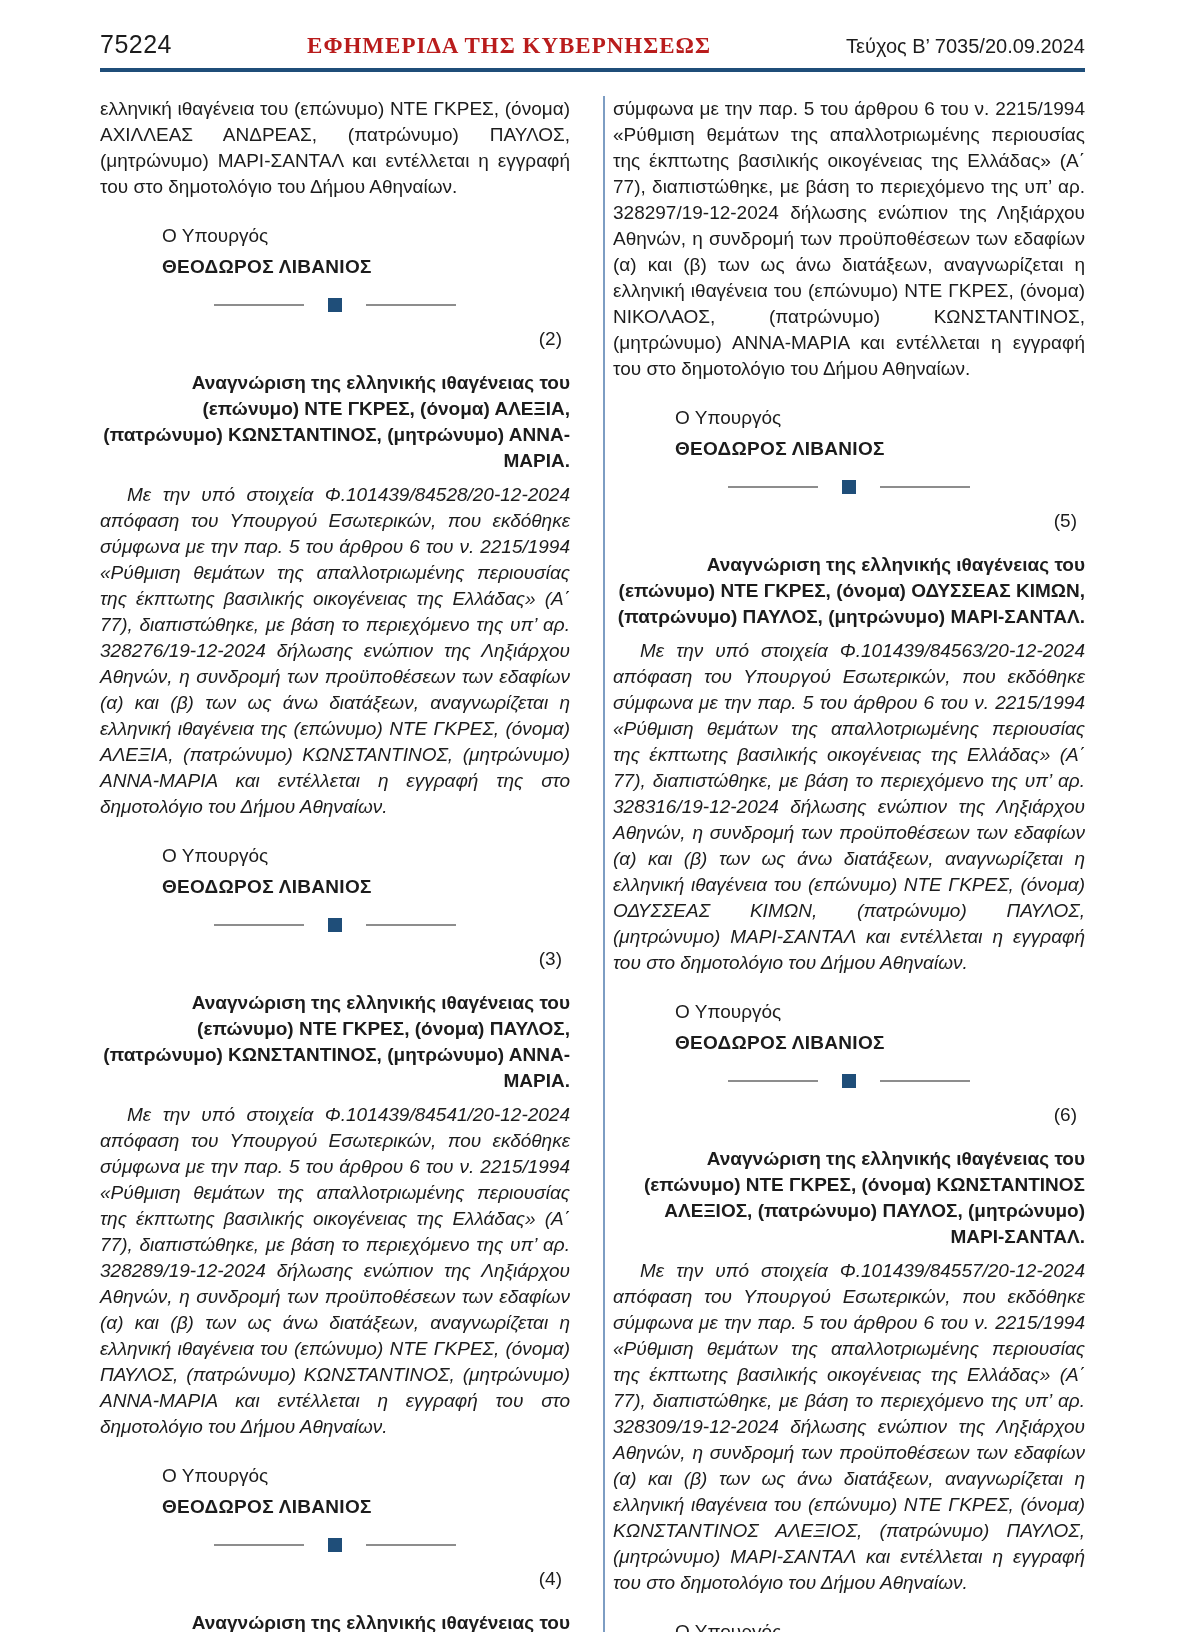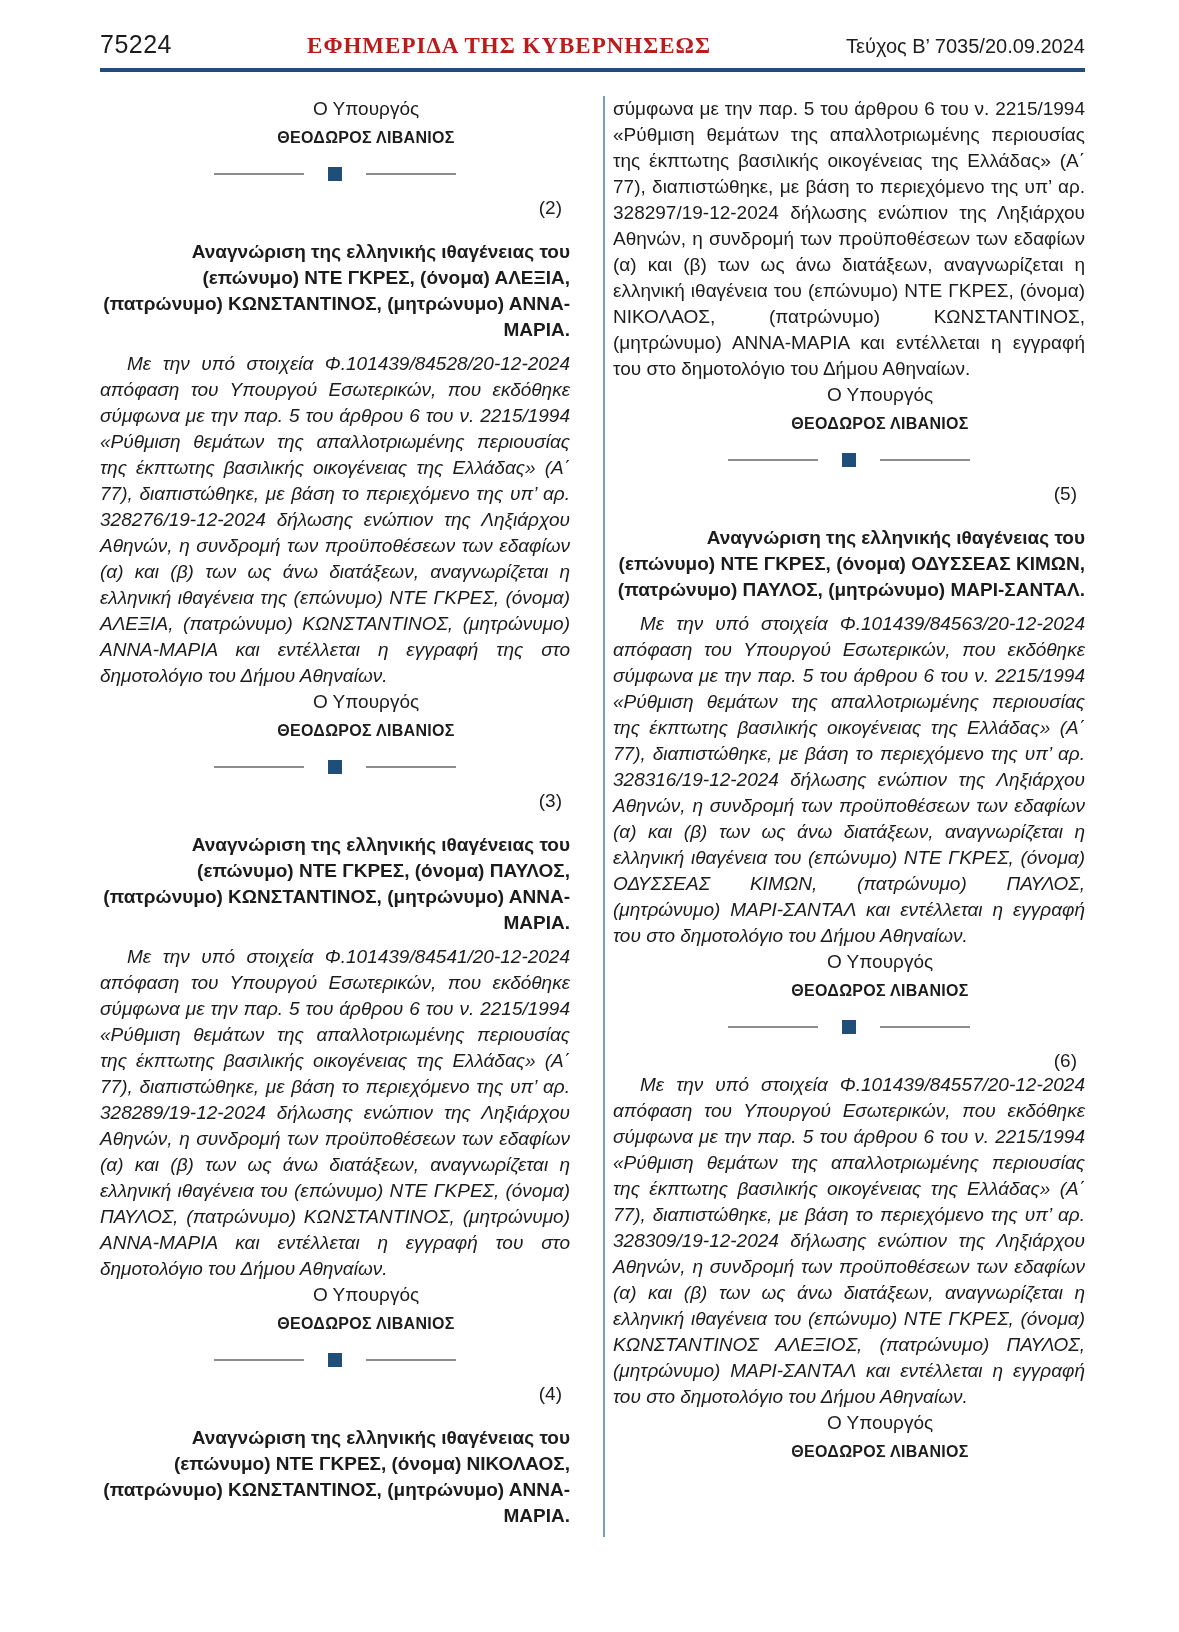--- a/index.html
+++ b/index.html
@@ -28,23 +28,23 @@
   .col-divider{width:2px;background:#7d9dc3;flex:none;}
   .col-right{width:472px;margin-left:8px;}
   
   .para{font-size:19px;line-height:26px;text-align:justify;margin:0;}
   .para.indent{text-indent:27px;font-style:italic;}
   .sec-num{font-size:19px;text-align:right;padding-right:8px;margin:16px 0 0;}
   .sec-heading{
     font-size:19px;line-height:26px;font-weight:bold;
     text-align:right;margin:20px 0 8px;
   }
-  .signature{margin:2px 0 0 62px;text-align:center;}
+  .signature{margin:25px 0 0 62px;}
   .sig-role{font-size:19px;margin-bottom:9px;}
-  .sig-name{font-size:16px;font-weight:bold;letter-spacing:0.3px;}
+  .sig-name{font-size:19px;font-weight:bold;letter-spacing:0.3px;}
   .separator{
     display:flex;align-items:center;justify-content:center;
     gap:24px;margin:20px auto 10px;width:310px;
   }
   .sep-line{width:90px;height:2px;background:#8d8d8d;}
   .sep-square{width:14px;height:14px;background:#1f4e79;}
 </style>
 </head>
 <body>
 
@@ -54,20 +54,21 @@
     <span class="page-num">75224</span>
     <span class="journal-title">ΕΦΗΜΕΡΙΔΑ ΤΗΣ ΚΥΒΕΡΝΗΣΕΩΣ</span>
     <span class="issue-info">Τεύχος Β’ 7035/20.09.2024</span>
   </header>
   <div class="header-rule"></div>
 
   <main class="columns">
 
     <section class="col col-left">
 
+      <p class="para">ελληνική ιθαγένεια του (επώνυμο) ΝΤΕ ΓΚΡΕΣ, (όνομα) ΑΧΙΛΛΕΑΣ ΑΝΔΡΕΑΣ, (πατρώνυμο) ΠΑΥΛΟΣ, (μητρώνυμο) ΜΑΡΙ-ΣΑΝΤΑΛ και εντέλλεται η εγγραφή του στο δημοτολόγιο του Δήμου Αθηναίων.</p>
 
       <div class="signature">
         <div class="sig-role">Ο Υπουργός</div>
         <div class="sig-name">ΘΕΟΔΩΡΟΣ ΛΙΒΑΝΙΟΣ</div>
       </div>
 
       <div class="separator">
         <span class="sep-line"></span>
         <span class="sep-square"></span>
         <span class="sep-line"></span>
@@ -144,20 +145,21 @@
       </div>
 
       <div class="separator">
         <span class="sep-line"></span>
         <span class="sep-square"></span>
         <span class="sep-line"></span>
       </div>
 
       <div>
         <div class="sec-num">(6)</div>
+        <h2 class="sec-heading">Αναγνώριση της ελληνικής ιθαγένειας του (επώνυμο) ΝΤΕ ΓΚΡΕΣ, (όνομα) ΚΩΝΣΤΑΝΤΙΝΟΣ ΑΛΕΞΙΟΣ, (πατρώνυμο) ΠΑΥΛΟΣ, (μητρώνυμο) ΜΑΡΙ-ΣΑΝΤΑΛ.</h2>
         <p class="para indent">Με την υπό στοιχεία Φ.101439/84557/20-12-2024 απόφαση του Υπουργού Εσωτερικών, που εκδόθηκε σύμφωνα με την παρ. 5 του άρθρου 6 του ν. 2215/1994 «Ρύθμιση θεμάτων της απαλλοτριωμένης περιουσίας της έκπτωτης βασιλικής οικογένειας της Ελλάδας» (Α΄ 77), διαπιστώθηκε, με βάση το περιεχόμενο της υπ’ αρ. 328309/19-12-2024 δήλωσης ενώπιον της Ληξιάρχου Αθηνών, η συνδρομή των προϋποθέσεων των εδαφίων (α) και (β) των ως άνω διατάξεων, αναγνωρίζεται η ελληνική ιθαγένεια του (επώνυμο) ΝΤΕ ΓΚΡΕΣ, (όνομα) ΚΩΝΣΤΑΝΤΙΝΟΣ ΑΛΕΞΙΟΣ, (πατρώνυμο) ΠΑΥΛΟΣ, (μητρώνυμο) ΜΑΡΙ-ΣΑΝΤΑΛ και εντέλλεται η εγγραφή του στο δημοτολόγιο του Δήμου Αθηναίων.</p>
       </div>
 
       <div class="signature">
         <div class="sig-role">Ο Υπουργός</div>
         <div class="sig-name">ΘΕΟΔΩΡΟΣ ΛΙΒΑΝΙΟΣ</div>
       </div>
 
     </section>
 

